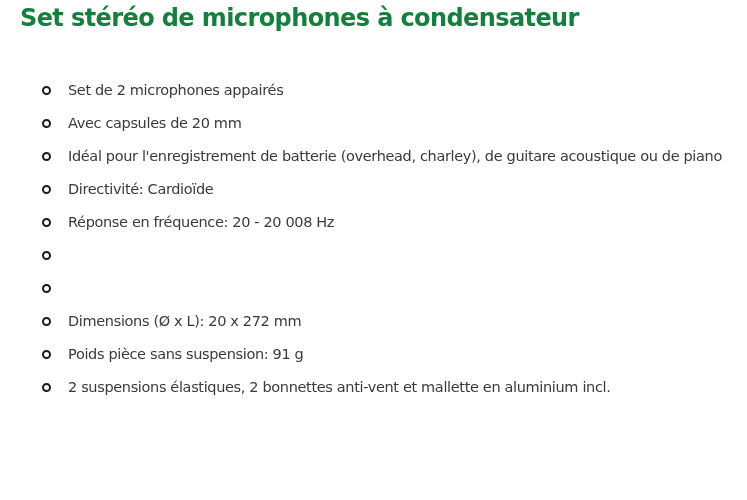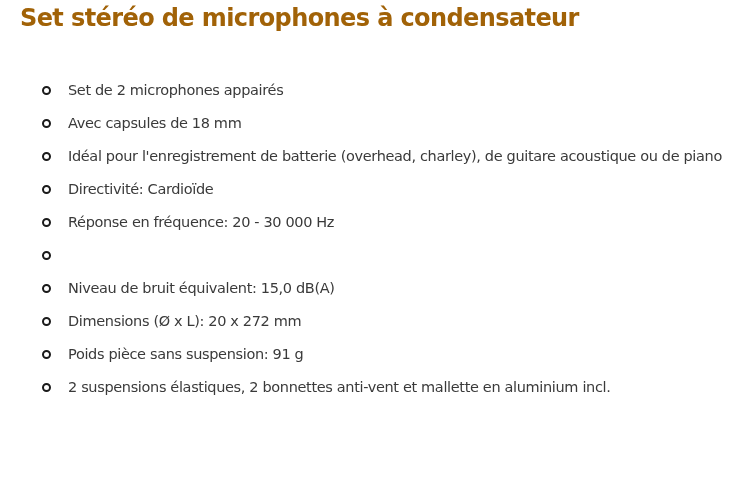--- a/index.html
+++ b/index.html
@@ -20,21 +20,21 @@
     }
     h1.title {
       position: absolute;
       left: 20px;
       top: 4px;
       margin: 0;
       font-family: "DejaVu Sans", sans-serif;
       font-weight: bold;
       font-size: 24px;
       letter-spacing: -0.6px;
-      color: #a16207;
+      color: #15803d;
       white-space: nowrap;
     }
     ul.features {
       position: absolute;
       left: 0;
       top: 58px;
       margin: 16px;
       padding: 0;
       list-style: none;
       width: 747px;
@@ -61,23 +61,23 @@
     }
   </style>
 </head>
 <body>
 
 <div class="page">
   <h1 class="title">Set stéréo de microphones à condensateur</h1>
 
   <ul class="features">
     <li><span class="bullet"></span><span>Set de 2 microphones appairés</span></li>
-    <li><span class="bullet"></span><span>Avec capsules de 18 mm</span></li>
+    <li><span class="bullet"></span><span>Avec capsules de 20 mm</span></li>
     <li><span class="bullet"></span><span>Idéal pour l'enregistrement de batterie (overhead, charley), de guitare acoustique ou de piano</span></li>
     <li><span class="bullet"></span><span>Directivité: Cardioïde</span></li>
-    <li><span class="bullet"></span><span>Réponse en fréquence: 20 - 30 000 Hz</span></li>
+    <li><span class="bullet"></span><span>Réponse en fréquence: 20 - 20 008 Hz</span></li>
     <li><span class="bullet"></span></li>
-    <li><span class="bullet"></span><span>Niveau de bruit équivalent: 15,0 dB(A)</span></li>
+    <li><span class="bullet"></span></li>
     <li><span class="bullet"></span><span>Dimensions (Ø x L): 20 x 272 mm</span></li>
     <li><span class="bullet"></span><span>Poids pièce sans suspension: 91 g</span></li>
     <li><span class="bullet"></span><span>2 suspensions élastiques, 2 bonnettes anti-vent et mallette en aluminium incl.</span></li>
   </ul>
 </div>
 
 </body></html>

